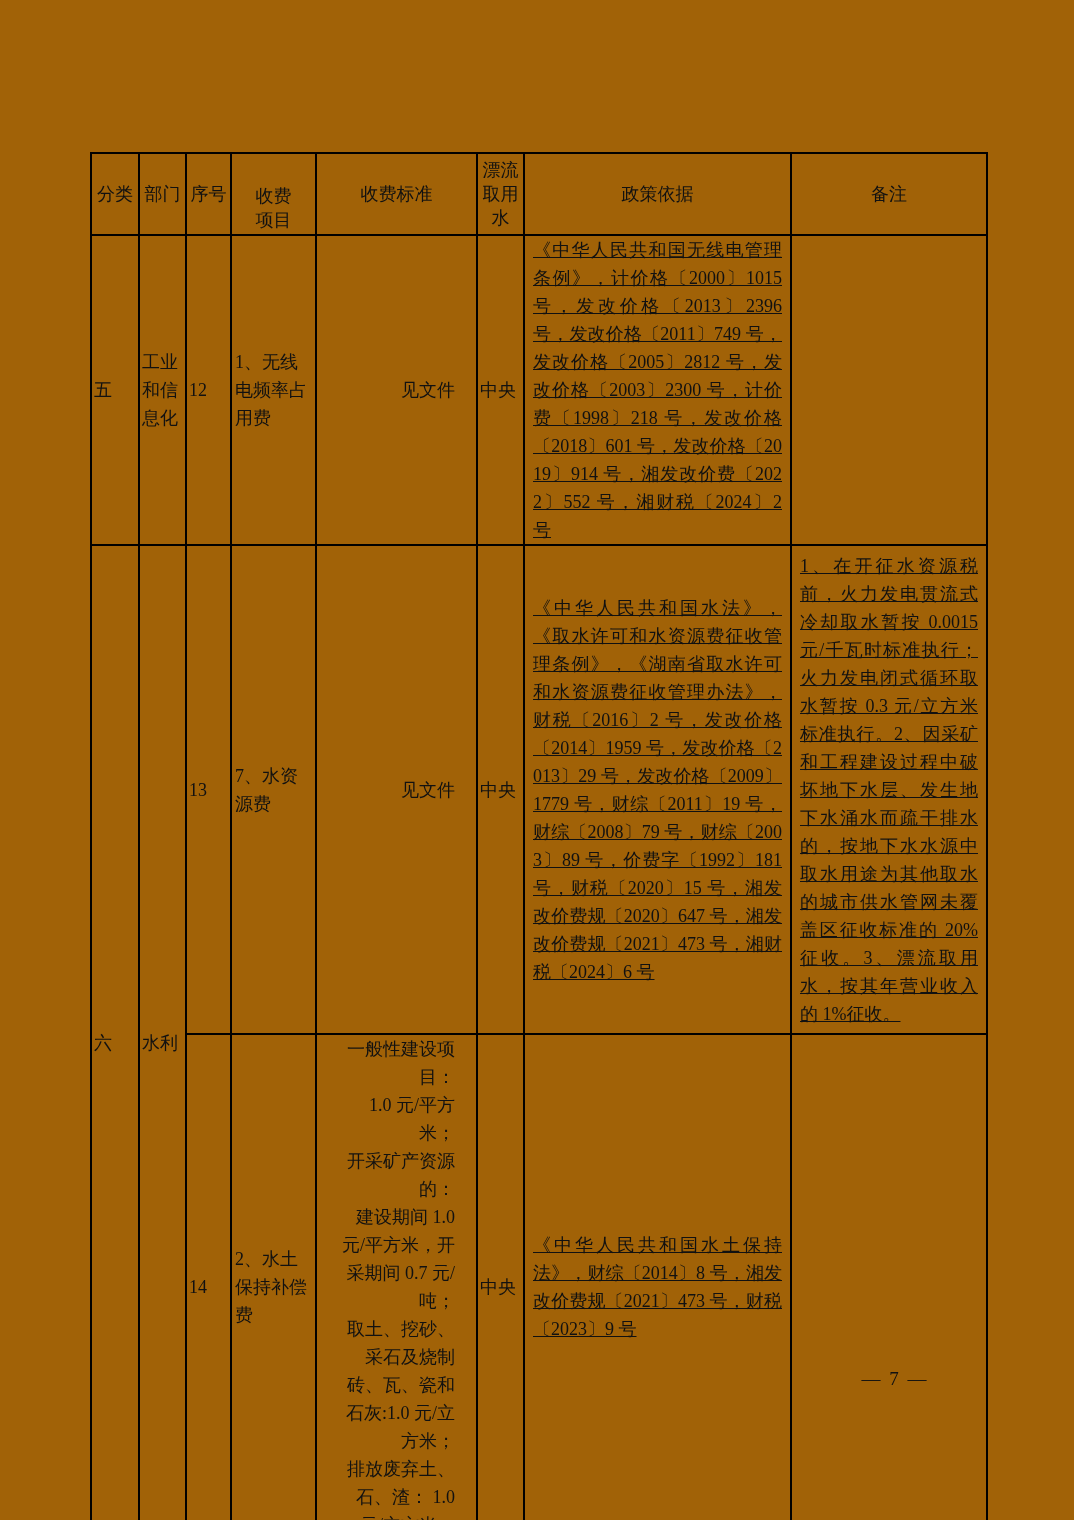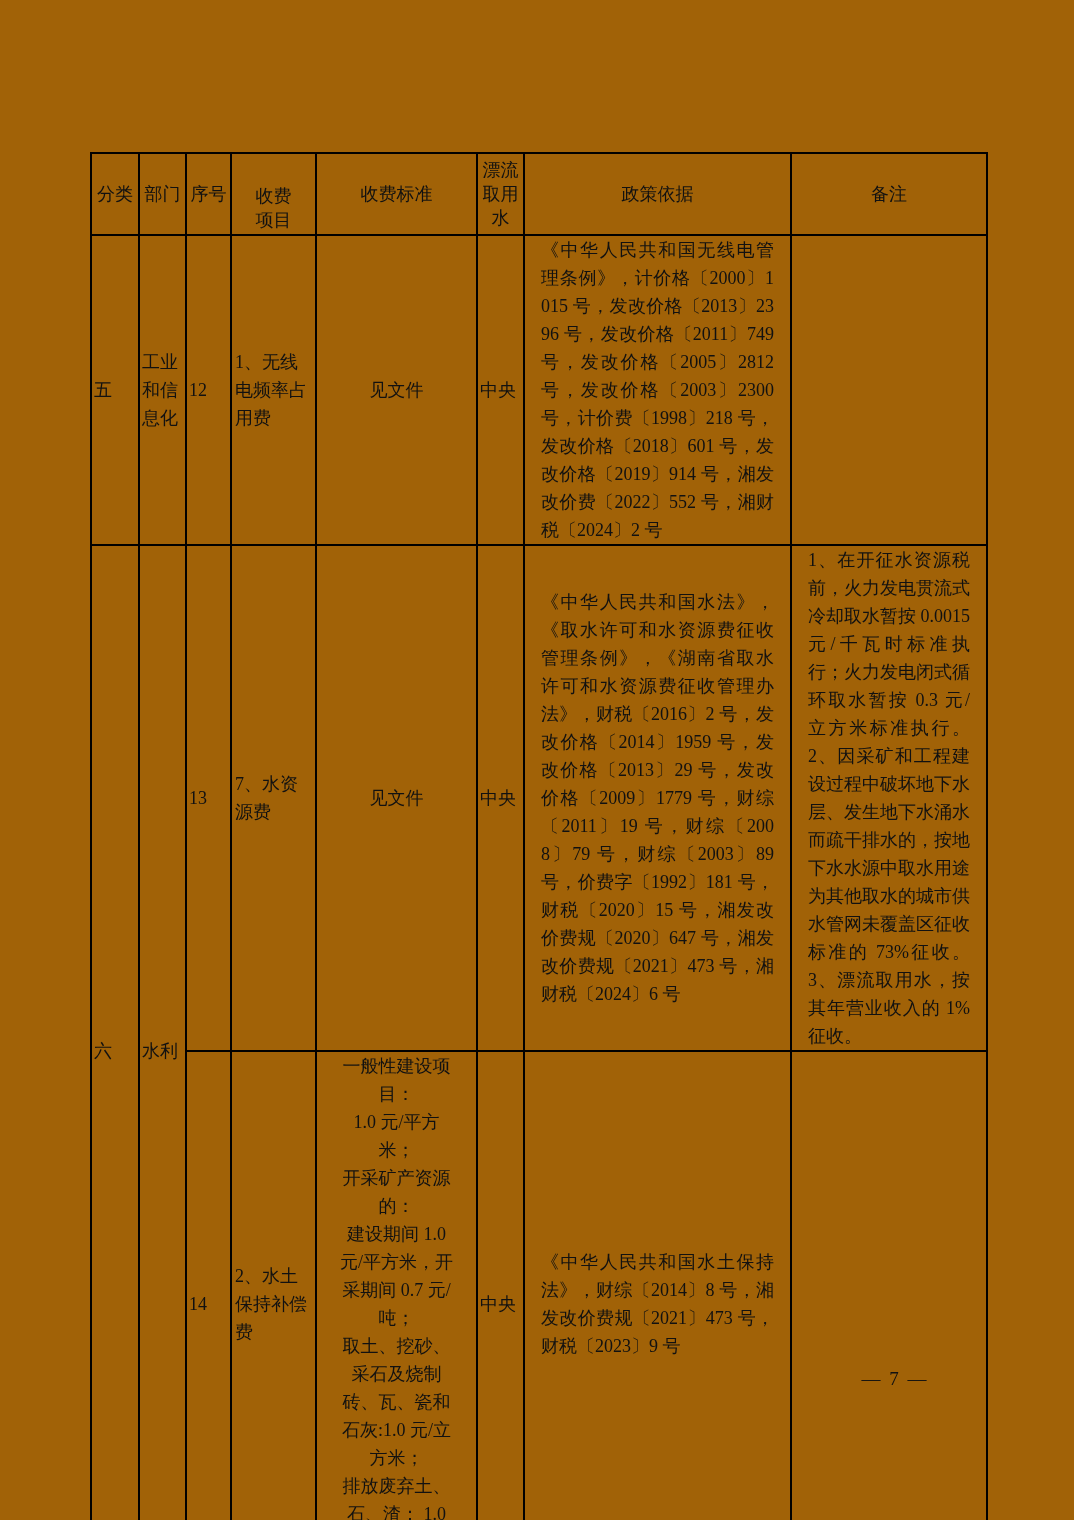--- a/index.html
+++ b/index.html
@@ -52,27 +52,28 @@
   .c-cat, .c-dept, .c-serial, .c-level {
     text-align: left;
     padding: 0 2px;
   }
   .c-item {
     text-align: left;
     padding: 12px 3px;
     margin-top: 36px;
   }
   .c-std {
-    text-align: center;
+    text-align: right;
     padding: 0 21px;
     white-space: pre-wrap;
   }
   .c-policy, .c-remark {
     text-align: justify;
-    padding: 0 16px;
+    padding: 0 8px;
+    text-decoration: underline;
   }
   .page-number {
     position: absolute;
     left: 840px;
     top: 1368px;
     width: 110px;
     text-align: center;
     font-size: 19px;
     letter-spacing: 2px;
   }
@@ -118,21 +119,21 @@
     </tr>
 
     <tr class="row-13">
       <td class="c-cat" rowspan="2">六</td>
       <td class="c-dept" rowspan="2">水利</td>
       <td class="c-serial">13</td>
       <td class="c-item">7、水资源费</td>
       <td class="c-std">见文件</td>
       <td class="c-level">中央</td>
       <td class="c-policy">《中华人民共和国水法》，《取水许可和水资源费征收管理条例》，《湖南省取水许可和水资源费征收管理办法》，财税〔2016〕2 号，发改价格〔2014〕1959 号，发改价格〔2013〕29 号，发改价格〔2009〕1779 号，财综〔2011〕19 号，财综〔2008〕79 号，财综〔2003〕89 号，价费字〔1992〕181 号，财税〔2020〕15 号，湘发改价费规〔2020〕647 号，湘发改价费规〔2021〕473 号，湘财税〔2024〕6 号</td>
-      <td class="c-remark">1、在开征水资源税前，火力发电贯流式冷却取水暂按 0.0015 元/千瓦时标准执行；火力发电闭式循环取水暂按 0.3 元/立方米标准执行。2、因采矿和工程建设过程中破坏地下水层、发生地下水涌水而疏干排水的，按地下水水源中取水用途为其他取水的城市供水管网未覆盖区征收标准的 73%征收。3、漂流取用水，按其年营业收入的 1%征收。</td>
+      <td class="c-remark">1、在开征水资源税前，火力发电贯流式冷却取水暂按 0.0015 元/千瓦时标准执行；火力发电闭式循环取水暂按 0.3 元/立方米标准执行。2、因采矿和工程建设过程中破坏地下水层、发生地下水涌水而疏干排水的，按地下水水源中取水用途为其他取水的城市供水管网未覆盖区征收标准的 20%征收。3、漂流取用水，按其年营业收入的 1%征收。</td>
     </tr>
 
     <tr class="row-14">
       <td class="c-serial">14</td>
       <td class="c-item">2、水土保持补偿费</td>
       <td class="c-std">一般性建设项目：
 1.0 元/平方米；
 开采矿产资源的：
 建设期间 1.0 元/平方米，开采期间 0.7 元/吨；
 取土、挖砂、采石及烧制砖、瓦、瓷和石灰:1.0 元/立方米；

